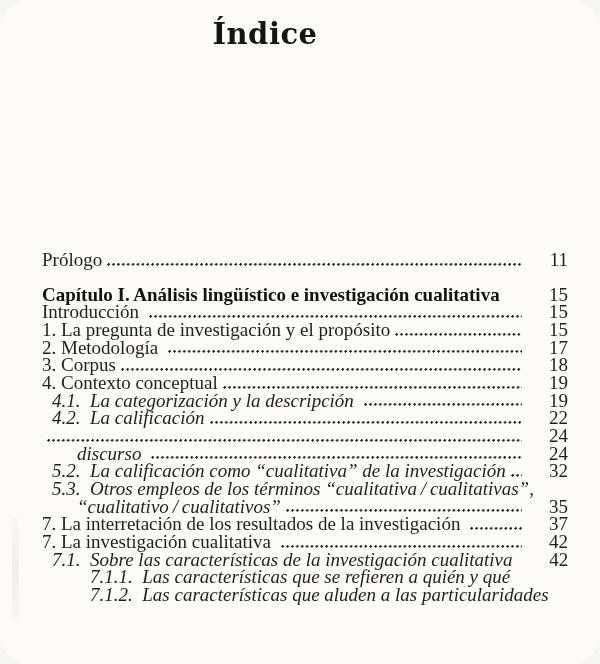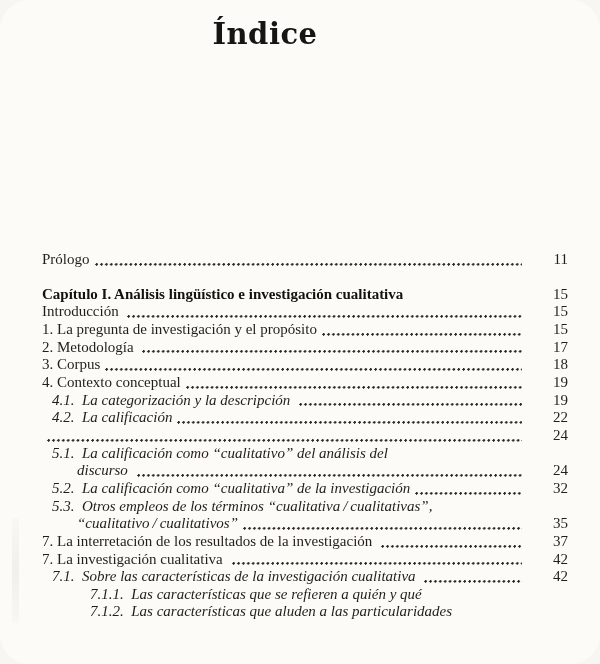--- a/index.html
+++ b/index.html
@@ -25,21 +25,21 @@
     font-family:"DejaVu Serif","Liberation Serif",serif;
     font-weight:700;
     font-size:29px;
     line-height:38px;
     letter-spacing:0.5px;
     color:#171513;
   }
   .toc{
     margin:198px 16px 0 42px; 
     width:526px;
-    font-size:15px;
+    font-size:19px;
   }
   .row{
     display:flex;
     align-items:baseline;
     line-height:17.65px;
     white-space:nowrap;
   }
   .row.gap{margin-top:17px;}
   .txt{white-space:pre;}
   .row.bold .txt{font-weight:700;color:#14120f;}
@@ -126,25 +126,20 @@
       </div>
       <div class="row l1 italic">
         <span class="txt">4.2. La calificación</span>
         <span class="dots"></span>
         <span class="page">22</span>
       </div>
       <div class="row l0 normal">
         <span class="dots"></span>
         <span class="page">24</span>
       </div>
-      <div class="row l1 italic">
-        <span class="txt">5.1. La calificación como “cualitativo” del análisis del</span>
-        <span class="dots nodots"></span>
-        <span class="page"></span>
-      </div>
       <div class="row l1c italic">
         <span class="txt">discurso </span>
         <span class="dots"></span>
         <span class="page">24</span>
       </div>
       <div class="row l1 italic">
         <span class="txt">5.2. La calificación como “cualitativa” de la investigación</span>
         <span class="dots"></span>
         <span class="page">32</span>
       </div>

